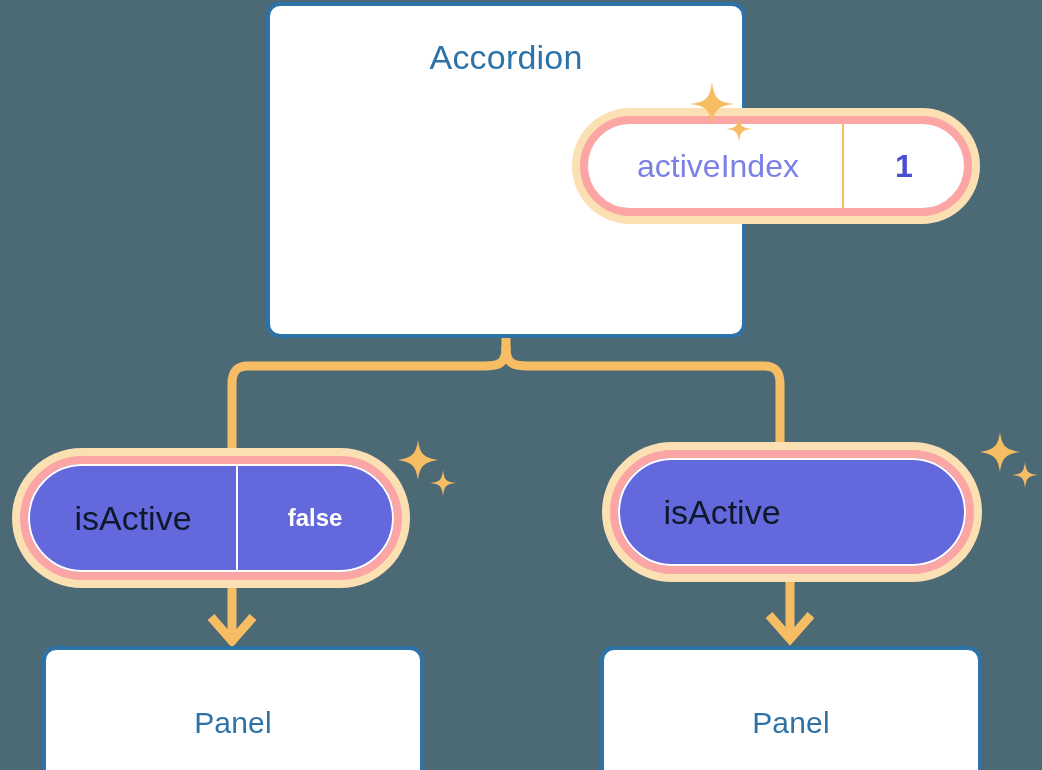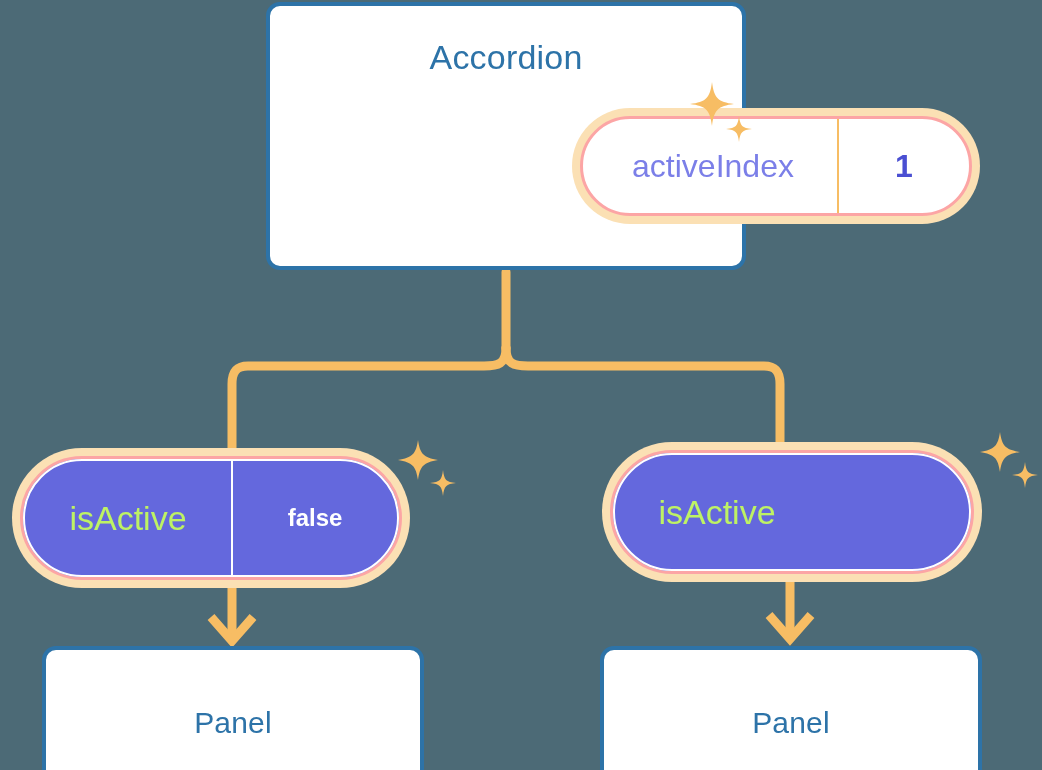--- a/index.html
+++ b/index.html
@@ -45,42 +45,42 @@
     color: #2d73a8;
     font-size: 34px;
     letter-spacing: 0.2px;
     white-space: nowrap;
   }
 
   #accordion-card {
     left: 266px;
     top: 2px;
     width: 480px;
-    height: 268px;
+    height: 336px;
     justify-content: flex-start;
     padding-top: 32px;
   }
 
   .panel-card {
     width: 382px;
     height: 153px;
     justify-content: center;
   }
   #panel-left  { left: 42px;  top: 646px; }
   #panel-right { left: 600px; top: 646px; }
   .panel-card .card-title { font-size: 30px; }
 
   
   .pill {
     position: absolute;
     display: flex;
     align-items: stretch;
     box-sizing: border-box;
     border-radius: 999px;
-    border: 3px solid #fca5a5;
+    border: 8px solid #fca5a5;
     box-shadow: 0 0 0 8px #fbe0b4;
     background: #ffffff;
   }
   .pill-key,
   .pill-val {
     display: flex;
     align-items: center;
     justify-content: center;
     box-sizing: border-box;
     white-space: nowrap;
@@ -119,21 +119,21 @@
     align-items: stretch;
     width: 100%;
     height: 100%;
     background: #6468dd;
     border: 2px solid #ffffff;
     border-radius: 999px;
     box-sizing: border-box;
     overflow: hidden;
   }
   .pill-purple .pill-key {
-    color: #bef264;
+    color: #0f172a;
     font-size: 34px;
   }
   .pill-purple .pill-val {
     color: #ffffff;
     font-size: 24px;
     font-weight: bold;
     border-left: 2px solid #ffffff;
   }
 
   #pill-left {

